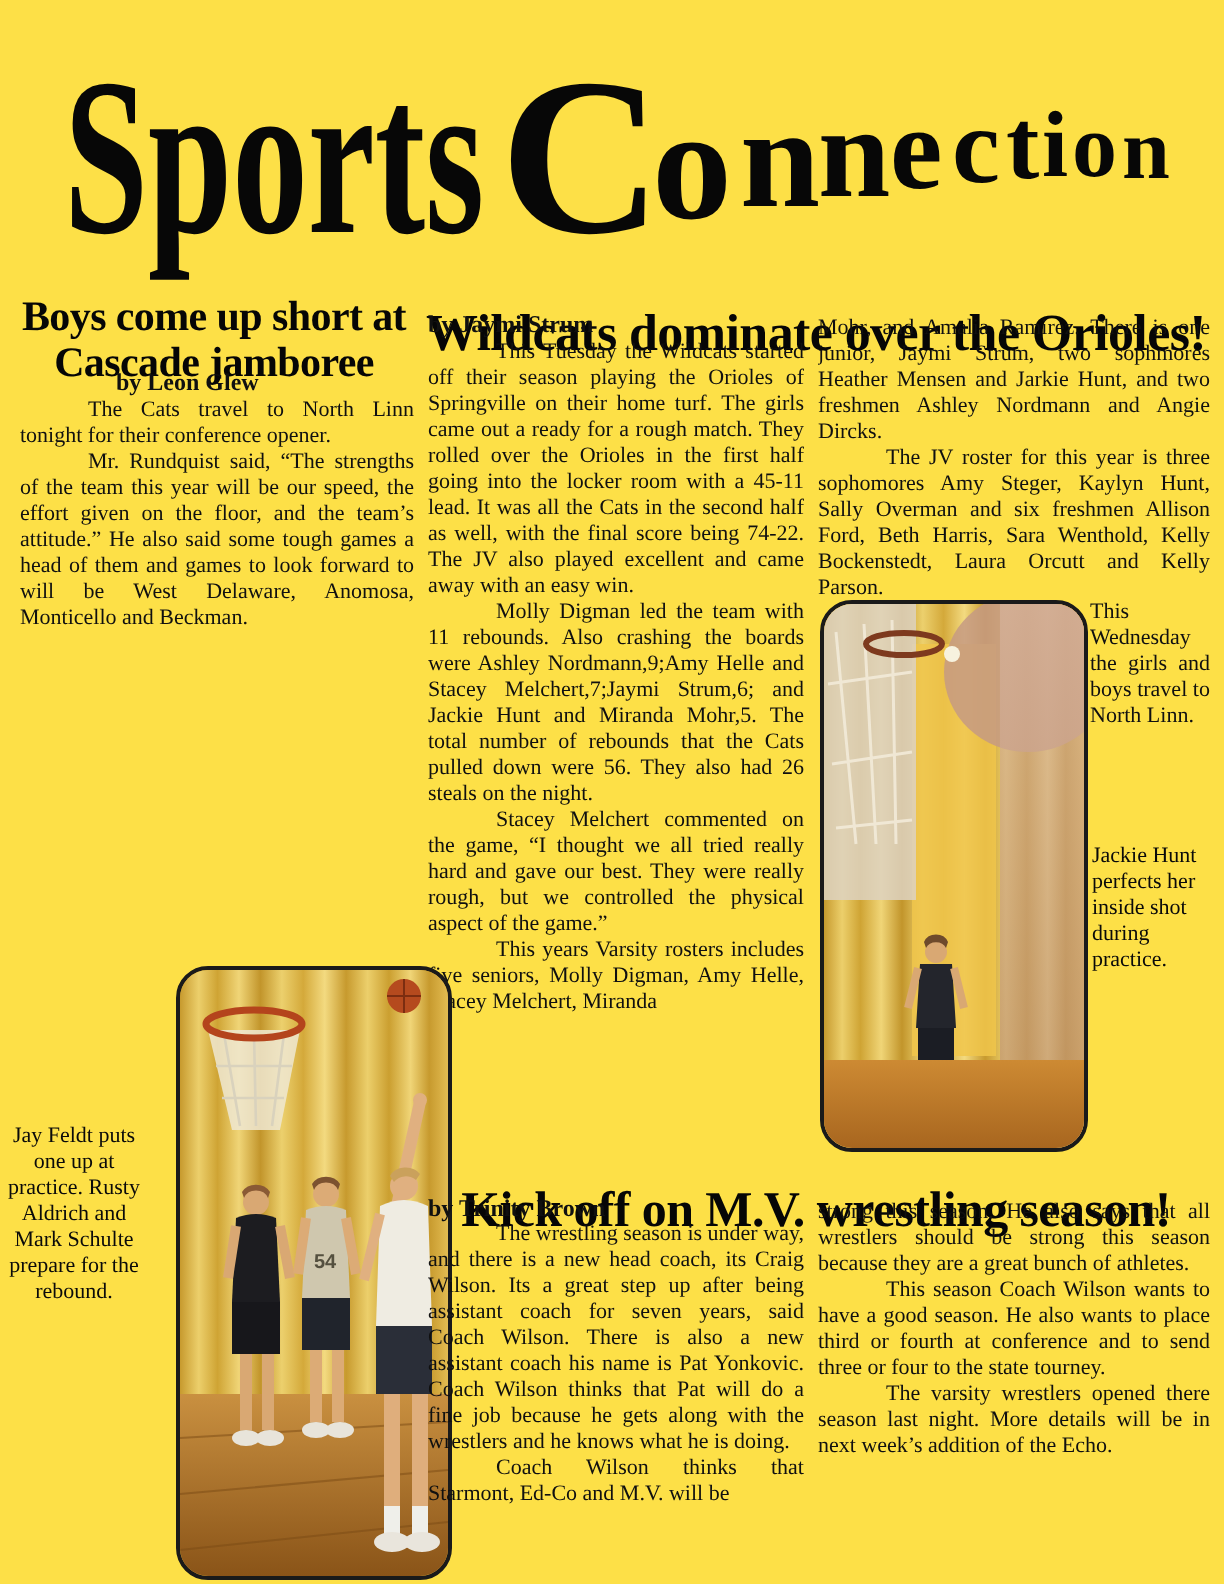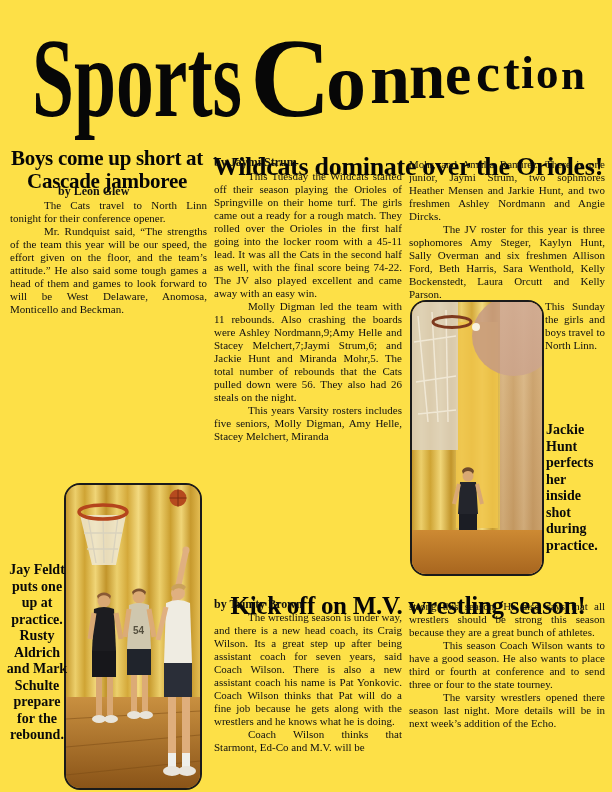--- a/index.html
+++ b/index.html
@@ -22,26 +22,26 @@
   .col{font-size:11px;line-height:13px;text-align:justify;overflow:hidden;}
   .col p{margin:0;text-indent:34px;}
   .col p.noind{text-indent:0;}
   .col-boys{left:10px;top:199px;width:197px;height:282px;}
   .col-wild1{left:214px;top:170px;width:188px;height:401px;}
   .col-wild2{left:409px;top:158px;width:196px;height:140px;}
   .col-wrest1{left:214px;top:611px;width:188px;height:152px;}
   .col-wrest2{left:409px;top:600px;width:196px;height:168px;}
   .beside-photo{left:545px;top:300px;width:60px;font-size:11px;line-height:13px;text-align:justify;}
   
-  .caption{font-weight:bold;font-size:14px;line-height:1.18;color:#0a0a0a;}
+  .caption{font-weight:normal;font-size:11px;line-height:1.18;color:#0a0a0a;}
   .cap-left{left:4px;top:562px;width:66px;text-align:center;}
   .cap-right{left:546px;top:422px;width:58px;text-align:left;}
   
   .photo{border:2px solid #1a1a1a;border-radius:16px;overflow:hidden;margin:0;padding:0;background:#d8a42f;}
-  .photo-left{left:64px;top:483px;width:134px;height:303px;}
+  .photo-left{left:88px;top:483px;width:134px;height:303px;}
   .photo-right{left:410px;top:300px;width:130px;height:272px;}
   .photo svg{display:block;}
 </style>
 </head>
 <body>
 
 <div class="page">
 
   <svg class="abs masthead" viewBox="0 0 580 132">
     <defs>
@@ -94,27 +94,28 @@
   <div class="abs col col-boys">
     <p>The Cats  travel to North Linn tonight  for their conference opener.</p>
     <p>Mr. Rundquist said, “The strengths of the team  this year will be our speed, the effort given on the floor, and the team’s attitude.” He also said some tough games a head of them and games to look forward to will be West Delaware, Anomosa, Monticello and Beckman.</p>
   </div>
 
   <h2 class="abs headline hl-wild">Wildcats dominate over the Orioles!</h2>
   <div class="abs byline by-wild">by Jaymi  Strum</div>
   <div class="abs col col-wild1">
     <p>This Tuesday the Wildcats started off  their  season  playing  the  Orioles  of Springville on their home turf. The girls came out a ready for a rough match. They rolled  over  the  Orioles  in  the  first  half going into  the  locker  room  with  a  45-11 lead. It was all the Cats in the second half as well, with the final score being 74-22. The JV also played excellent and came away with an easy win.</p>
     <p>Molly Digman led the team with 11 rebounds. Also crashing the boards were Ashley Nordmann,9;Amy Helle and Stacey Melchert,7;Jaymi Strum,6; and Jackie Hunt and Miranda Mohr,5. The total number of rebounds that the Cats pulled down were 56. They also had 26 steals on the night.</p>
+    <p>Stacey Melchert commented on the game, “I thought we all tried really hard and gave our best. They were really rough, but we controlled the physical aspect of the game.”</p>
     <p>This years Varsity rosters includes five seniors, Molly Digman, Amy Helle, Stacey Melchert, Miranda</p>
   </div>
   <div class="abs col col-wild2">
     <p class="noind">Mohr, and Amalia Ramirez. There is one junior, Jaymi Strum, two sophmores Heather Mensen and Jarkie Hunt, and two freshmen Ashley Nordmann and Angie Dircks.</p>
     <p>The JV roster for this year is three sophomores Amy Steger, Kaylyn Hunt, Sally Overman and six freshmen Allison Ford, Beth Harris, Sara Wenthold, Kelly Bockenstedt, Laura Orcutt and Kelly Parson.</p>
   </div>
-  <div class="abs beside-photo">This Sunday the girls and boys travel to North Linn.</div>
+  <div class="abs beside-photo">This Wednesday the girls and boys travel to North Linn.</div>
 
   <figure class="abs photo photo-right">
     <svg viewBox="0 0 130 272" width="130" height="272">
       <rect width="130" height="272" fill="url(#goldL)"></rect>
       <rect x="44" y="20" width="42" height="206" fill="#f0c54b" opacity="0.85"></rect>
       <ellipse cx="102" cy="34" rx="42" ry="40" fill="#c59a83" opacity="0.85"></ellipse>
       <rect x="88" y="0" width="42" height="272" fill="url(#pinkG)" opacity="0.65"></rect>
       <g>
         <rect x="0" y="0" width="46" height="148" fill="#ddd2c2" opacity="0.85"></rect>
         <path d="M6,14 L16,120 M20,10 L26,120 M34,8 L36,120 M2,40 L44,34 M4,80 L44,74 M6,112 L44,108" stroke="#f2ead8" stroke-width="1.5" fill="none" opacity="0.9"></path>

